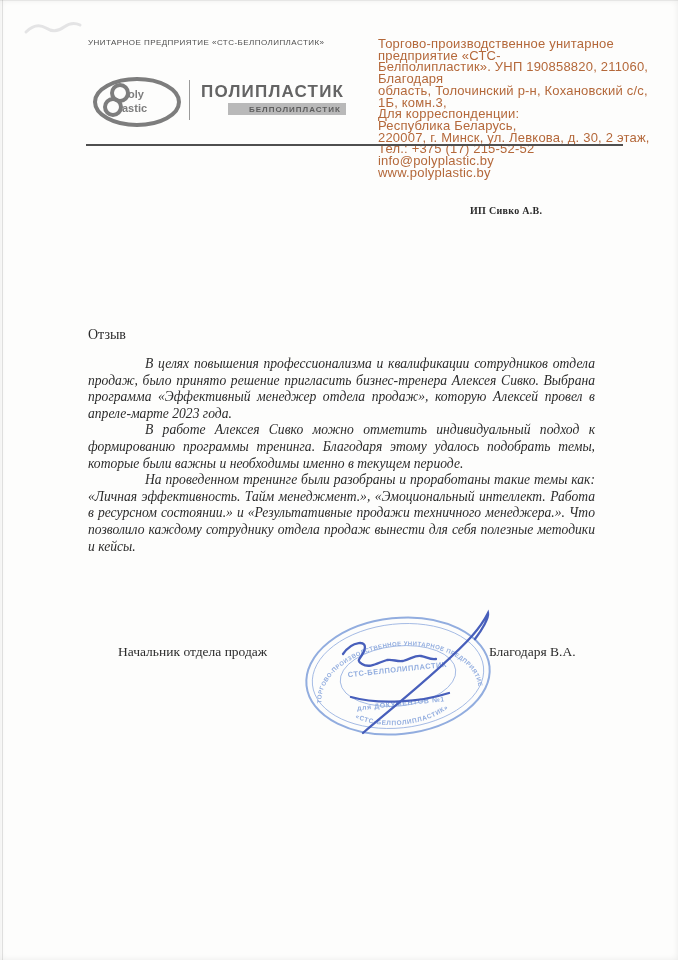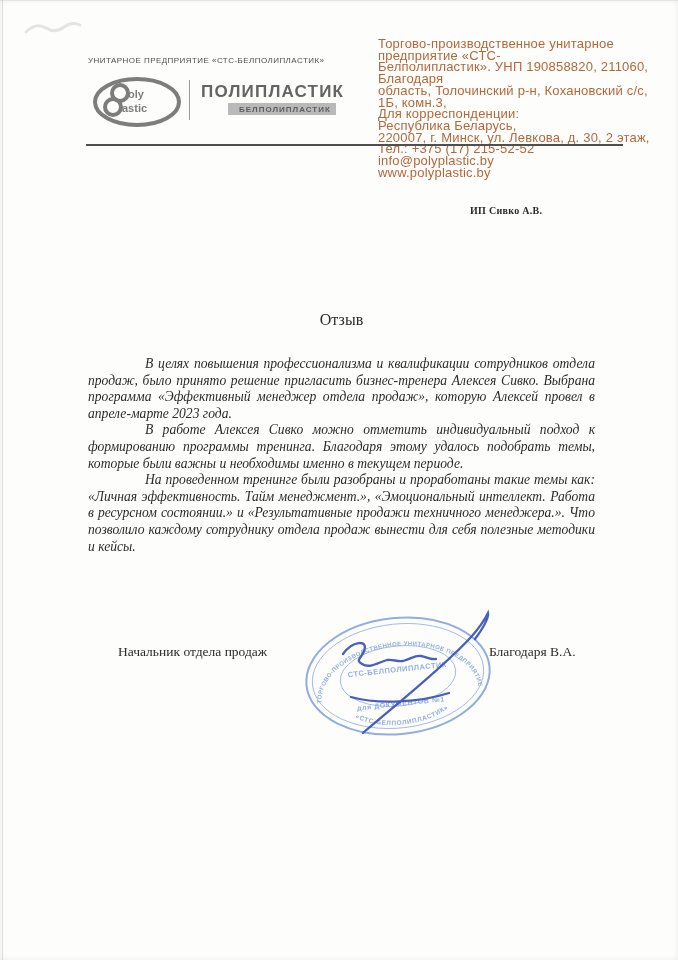--- a/index.html
+++ b/index.html
@@ -11,54 +11,54 @@
     overflow:hidden;
     font-family:"Liberation Serif", serif;
     color:#2b2b2b;
     box-shadow:inset 0 0 6px rgba(0,0,0,0.08);
   }
   .scan-edge-left{position:absolute;left:2px;top:0;width:1px;height:100%;background:rgba(0,0,0,0.10);}
   .scan-edge-top{position:absolute;left:0;top:0;width:100%;height:1px;background:rgba(0,0,0,0.06);}
 
   
   .company-line{
-    position:absolute;left:88px;top:56px;
+    position:absolute;left:88px;top:38px;
     font-family:"Liberation Sans", sans-serif;
     font-size:8px;letter-spacing:0.45px;color:#4e4e4e;text-align:center;
   }
   .logo{position:absolute;left:92px;top:76px;}
   .logo-divider{position:absolute;left:189px;top:80px;width:1px;height:40px;background:#9a9a9a;}
   .brand{
     position:absolute;left:201px;top:82px;
     font-family:"Liberation Sans", sans-serif;
     font-weight:bold;font-size:17px;letter-spacing:1.2px;color:#646464;
   }
   .sub-brand{
     position:absolute;left:228px;top:103px;
     font-family:"Liberation Sans", sans-serif;
     font-weight:bold;font-size:8px;letter-spacing:1px;
     color:#5d5d5d;background:#b9b9b9;
-    padding:2px 5px 1px 11px;
+    padding:2px 5px 1px 21px;
   }
   .address{
     position:absolute;left:378px;top:38px;width:290px;
     font-family:"Liberation Sans", sans-serif;
     font-size:13px;line-height:11.7px;letter-spacing:0.2px;
     color:#b4683a;
   }
   .rule{position:absolute;left:86px;top:144px;width:537px;height:2px;background:#4f4f4f;}
 
   
   .addressee{
     position:absolute;left:470px;top:205px;
     font-size:10px;font-weight:bold;letter-spacing:0.3px;
   }
   .doc-title{
-    position:absolute;left:88px;top:311px;width:507px;
-    text-align:center;font-size:16px;
+    position:absolute;left:88px;top:327px;width:507px;
+    font-size:14px;
   }
   .body-text{
     position:absolute;left:88px;top:356px;width:507px;
     font-size:13.6px;line-height:16.6px;text-align:justify;
   }
   .body-text p{margin:0;text-indent:57px;font-style:italic;}
 
   
   .sig-position{position:absolute;left:118px;top:644px;font-size:13.5px;}
   .sig-name{position:absolute;left:489px;top:644px;font-size:13.5px;}

